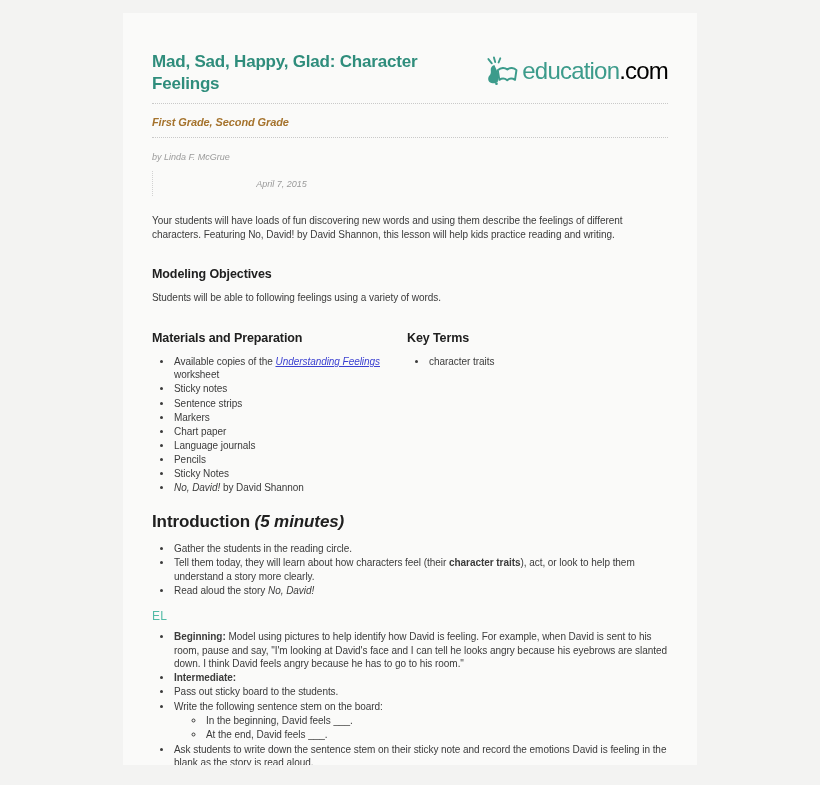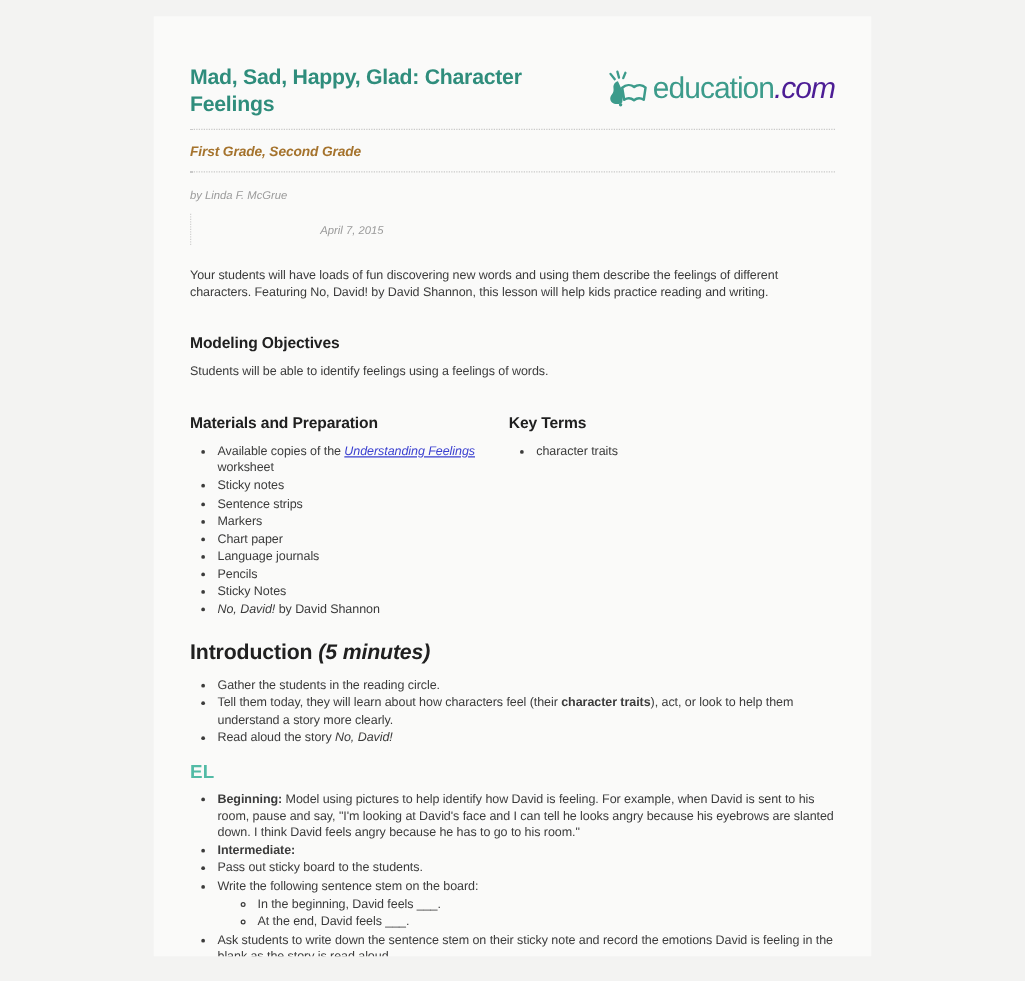--- a/index.html
+++ b/index.html
@@ -18,21 +18,21 @@
     overflow:hidden;
   }
   
   .header{display:flex;justify-content:space-between;align-items:flex-start;
     padding-bottom:9px;border-bottom:1px dotted #c9c9c9;}
   .title{font-size:17px;line-height:21.5px;font-weight:bold;color:#2f8d7c;
     max-width:320px;margin:0;letter-spacing:-0.2px;}
   .logo{display:flex;align-items:center;margin-top:4px;}
   .logo svg{display:block;margin-right:3px;}
   .logo-text{font-size:24px;letter-spacing:-0.8px;color:#3c9b8b;line-height:1;}
-  .logo-suffix{color:#4c1d95;font-style:italic;}
+  .logo-suffix{color:#000000;}
   
   .meta-row{display:flex;align-items:stretch;flex-direction:column;}
   .meta-row.bordered{border-bottom:1px dotted #c9c9c9;}
   .meta-left{width:70%;box-sizing:border-box;padding:8px 0 7px;}
   .meta-right{width:30%;box-sizing:border-box;border-left:1px dotted #d2d2d2;
     padding:8px 0 7px;}
   .grade-text{font-size:11px;font-weight:bold;font-style:italic;color:#a5732d;
     letter-spacing:-0.1px;}
   .meta-right .grade-text{display:block;text-align:center;}
   .byline-text{font-size:9px;font-style:italic;color:#9a9a9a;}
@@ -49,21 +49,21 @@
   .col-left{width:255px;box-sizing:border-box;padding-right:14px;}
   .col-right{flex:1;}
   .columns .section-heading{margin:0;}
   ul.blist{margin:10px 0 0;padding-left:21px;font-size:10px;line-height:13.6px;
     color:#3b3b3b;letter-spacing:-0.05px;}
   ul.blist li{margin:0;padding:0 0 0.5px 1px;}
   ul.blist ul{list-style:circle;margin:1px 0 0;padding-left:31px;}
   .seg-bold{font-weight:bold;}
   .seg-italic{font-style:italic;}
   a.inline-link{color:#3a3fd0;text-decoration:underline;font-style:italic;}
-  .el-tag{font-size:15px;font-weight:bold;color:#52bba6;margin-top:11px;
+  .el-tag{font-size:12px;font-weight:normal;color:#52bba6;margin-top:11px;
     letter-spacing:0.2px;}
   .h-intro{margin-top:17px;font-size:17px;}
   .list-tight{margin-top:9px;}
 </style>
 </head>
 <body>
 
 <div class="page">
 
   <div class="header">
@@ -96,21 +96,21 @@
       <span class="byline-text">by Linda F. McGrue</span>
     </div>
     <div class="meta-right">
       <span class="byline-text">April 7, 2015</span>
     </div>
   </div>
 
   <p class="para">Your students will have loads of fun discovering new words and using them describe the feelings of different characters. Featuring No, David! by David Shannon, this lesson will help kids practice reading and writing.</p>
 
   <h2 class="section-heading">Modeling Objectives</h2>
-  <p class="para objectives-body">Students will be able to identify feelings using a feelings of words.</p>
+  <p class="para objectives-body">Students will be able to following feelings using a variety of words.</p>
 
   <div class="columns">
     <div class="col-left">
       <h2 class="section-heading">Materials and Preparation</h2>
       <ul class="blist">
           <li><span>Available copies of the </span><a href="#" class="inline-link">Understanding Feelings</a><span> worksheet</span></li>
           <li><span>Sticky notes</span></li>
           <li><span>Sentence strips</span></li>
           <li><span>Markers</span></li>
           <li><span>Chart paper</span></li>

